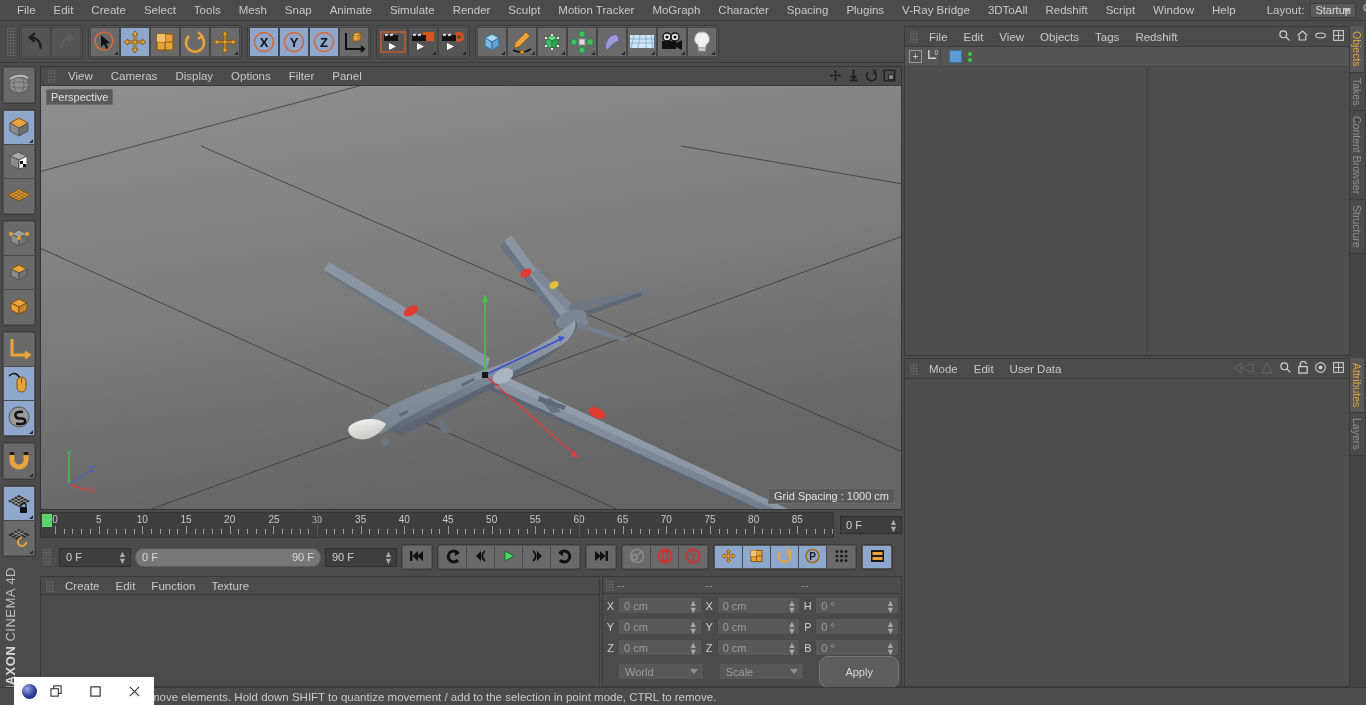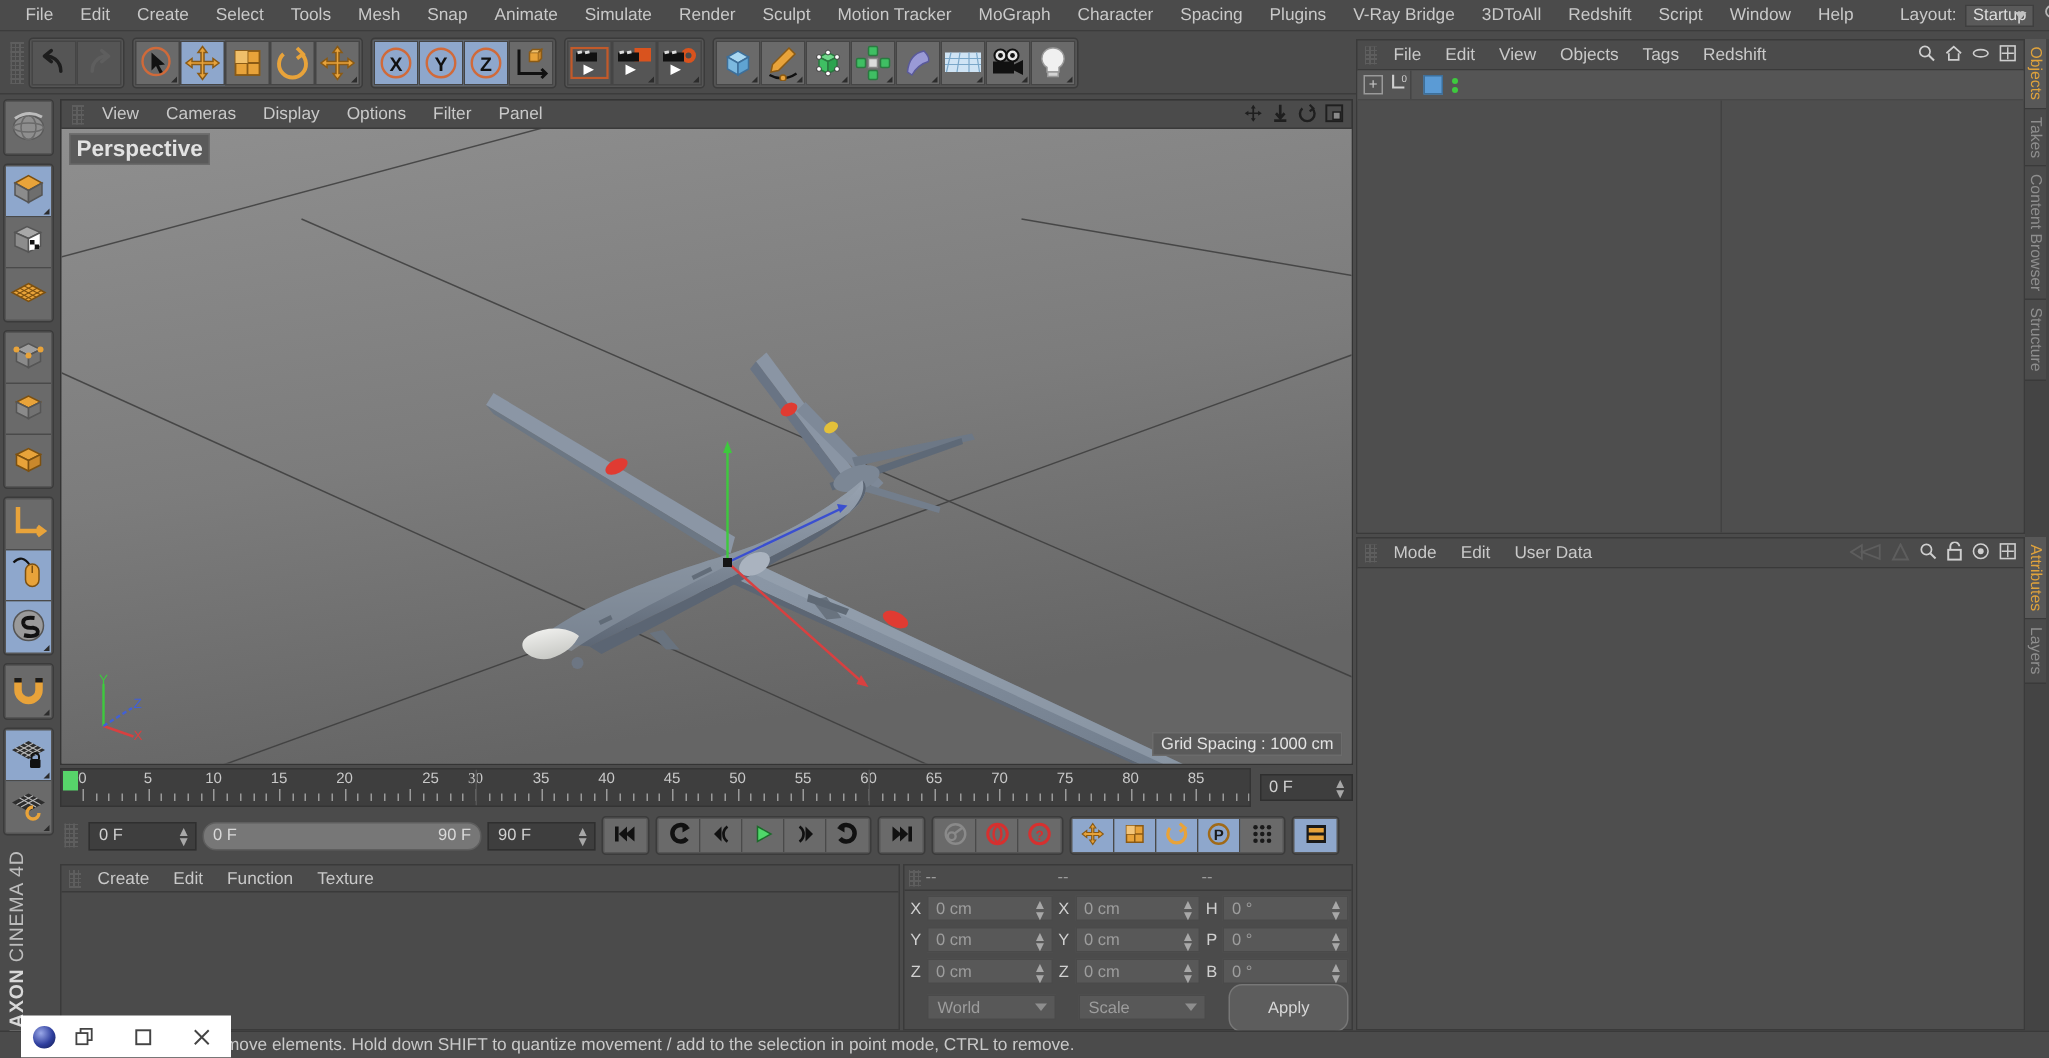--- a/index.html
+++ b/index.html
@@ -52,22 +52,22 @@
   
   .vpwrap{position:absolute;left:40px;top:66px;width:862px;height:444px;background:#2f2f2f;
     border:1px solid #343434;}
   .vpbar{height:19px;background:#4b4b4b;display:flex;align-items:center;padding-left:4px;
     border-bottom:1px solid #3a3a3a;position:relative;}
   .vpbar .mi{padding:0 9px;line-height:19px;font-size:11.5px;color:#c9c9c9;}
   .vpnav{position:absolute;right:4px;top:2px;display:flex;gap:4px;align-items:center;}
   .vpnav span{width:14px;height:14px;display:block;}
   .vp{position:absolute;left:0;right:0;top:19px;bottom:0;overflow:hidden;
     background:radial-gradient(120% 110% at 46% 44%, #8d8d8d 0%, #7e7e7e 38%, #6d6d6d 72%, #606060 100%);}
-  .vplabel{position:absolute;left:5px;top:3px;background:#5a5a5a;color:#e2e2e2;font-size:15px;
-    padding:1px 4px;border:1px solid #6b6b6b;font-weight:bold;}
+  .vplabel{position:absolute;left:5px;top:3px;background:#5a5a5a;color:#e2e2e2;font-size:11px;
+    padding:1px 4px;border:1px solid #6b6b6b;}
   .gridlabel{position:absolute;right:6px;bottom:5px;background:#5a5a5a;color:#e2e2e2;font-size:11px;
     padding:1px 5px;border:1px solid #6b6b6b;}
   .axisgizmo{position:absolute;left:18px;bottom:15px;width:46px;height:46px;}
 
   
   .tl{position:absolute;left:40px;top:512px;width:862px;height:28px;background:#4b4b4b;display:flex;}
   .tlruler{position:relative;flex:1;background:#3e3e3e;border:1px solid #343434;height:26px;overflow:hidden;}
   .tlruler .num{position:absolute;top:1px;font-size:10px;color:#c9c9c9;transform:translateX(-50%);}
   .tlruler .tick{position:absolute;bottom:3px;width:1px;background:#9a9a9a;}
   .tlruler .vline{position:absolute;top:0;bottom:0;width:1px;background:#555;}
@@ -739,21 +739,21 @@
 </div>
 
 <div class="tl">
   <div class="tlruler" id="tl-ruler">
     <div class="greenmark"></div>
   <div class="num" style="left: 14px;">0</div>
       <div class="num" style="left: 57.6667px;">5</div>
       <div class="num" style="left: 101.333px;">10</div>
       <div class="num" style="left: 145px;">15</div>
       <div class="num" style="left: 188.667px;">20</div>
-      <div class="num" style="left: 246px;">25</div>
+      <div class="num" style="left: 233px;">25</div>
       <div class="num" style="left: 276px; font-family: Liberation Serif, serif;">30</div>
       <div class="num" style="left: 319.667px;">35</div>
       <div class="num" style="left: 363.333px;">40</div>
       <div class="num" style="left: 407px;">45</div>
       <div class="num" style="left: 450.667px;">50</div>
       <div class="num" style="left: 494.333px;">55</div>
       <div class="num" style="left: 538px;">60</div>
       <div class="num" style="left: 581.667px;">65</div>
       <div class="num" style="left: 625.333px;">70</div>
       <div class="num" style="left: 669px;">75</div>

